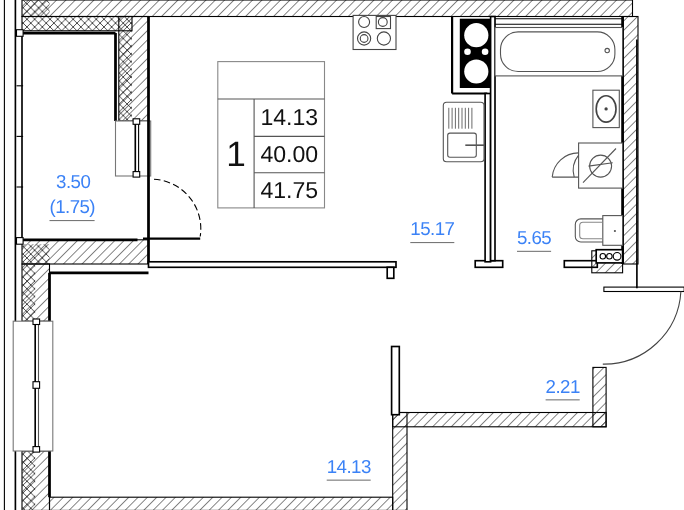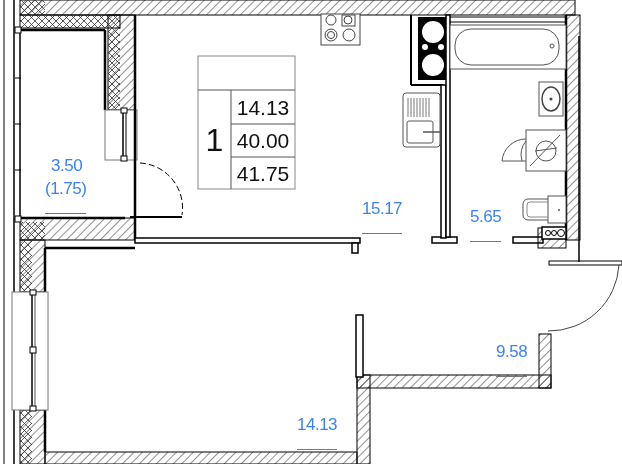--- a/index.html
+++ b/index.html
@@ -1,19 +1,19 @@
 <!DOCTYPE html>
 <html><head>
 <meta charset="utf-8">
 <style>
   html,body{margin:0;padding:0;background:#fff;}
   body{width:622px;height:464px;overflow:hidden;position:relative;font-family:"DejaVu Sans Condensed","DejaVu Sans",sans-serif;}
   svg{position:absolute;left:0;top:0;}
   .lbl{position:absolute;font-family:"Liberation Sans",sans-serif;font-size:17px;color:#3b82f6;letter-spacing:-0.5px;line-height:1;}
-  .ul{border-bottom:1px solid #777;padding-bottom:16px;}
+  .ul{border-bottom:1px solid #777;padding-bottom:3px;}
   .cell{position:absolute;font-family:"Liberation Sans",sans-serif;color:#111;display:flex;align-items:center;justify-content:center;line-height:1;}
 </style>
 </head>
 <body>
 
 <svg width="622" height="464" viewBox="0 0 622 464">
   <defs>
     <pattern id="hatch" patternUnits="userSpaceOnUse" width="6" height="6" patternTransform="rotate(45)">
       <line x1="0" y1="0" x2="0" y2="6" stroke="#222" stroke-width="1"></line>
     </pattern>
@@ -194,18 +194,18 @@
     <rect x="30" y="347" width="6" height="6" fill="#fff" stroke="#000"></rect>
     <rect x="30" y="406" width="6" height="5" fill="#fff" stroke="#000"></rect>
   </g>
 </svg>
 
 <div class="cell" style="left:198px;top:90px;width:33px;height:99px;font-size:32px;">1</div>
 <div class="cell" style="left:231px;top:90px;width:64px;height:34px;font-size:21px;">14.13</div>
 <div class="cell" style="left:231px;top:124px;width:64px;height:33px;font-size:21px;border-radius:11px;">40.00</div>
 <div class="cell" style="left:231px;top:157px;width:64px;height:32px;font-size:21px;">41.75</div>
 
-<div class="lbl ul" style="left:362px;top:200px;text-align:right;">15.17</div>
+<div class="lbl ul" style="left:373px;top:200px;text-align:right;">15.17</div>
 <div class="lbl ul" style="left:470px;top:208px;text-align:right;">5.65</div>
-<div class="lbl ul" style="left:496px;top:343px;">9.58</div>
+<div class="lbl ul" style="left:496px;top:343px;">2.21</div>
 <div class="lbl ul" style="left:297px;top:416px;">14.13</div>
 <div class="lbl" style="left:51px;top:157px;">3.50</div>
 <div class="lbl ul" style="left:45px;top:180px;">(1.75)</div>
 
 </body></html>

